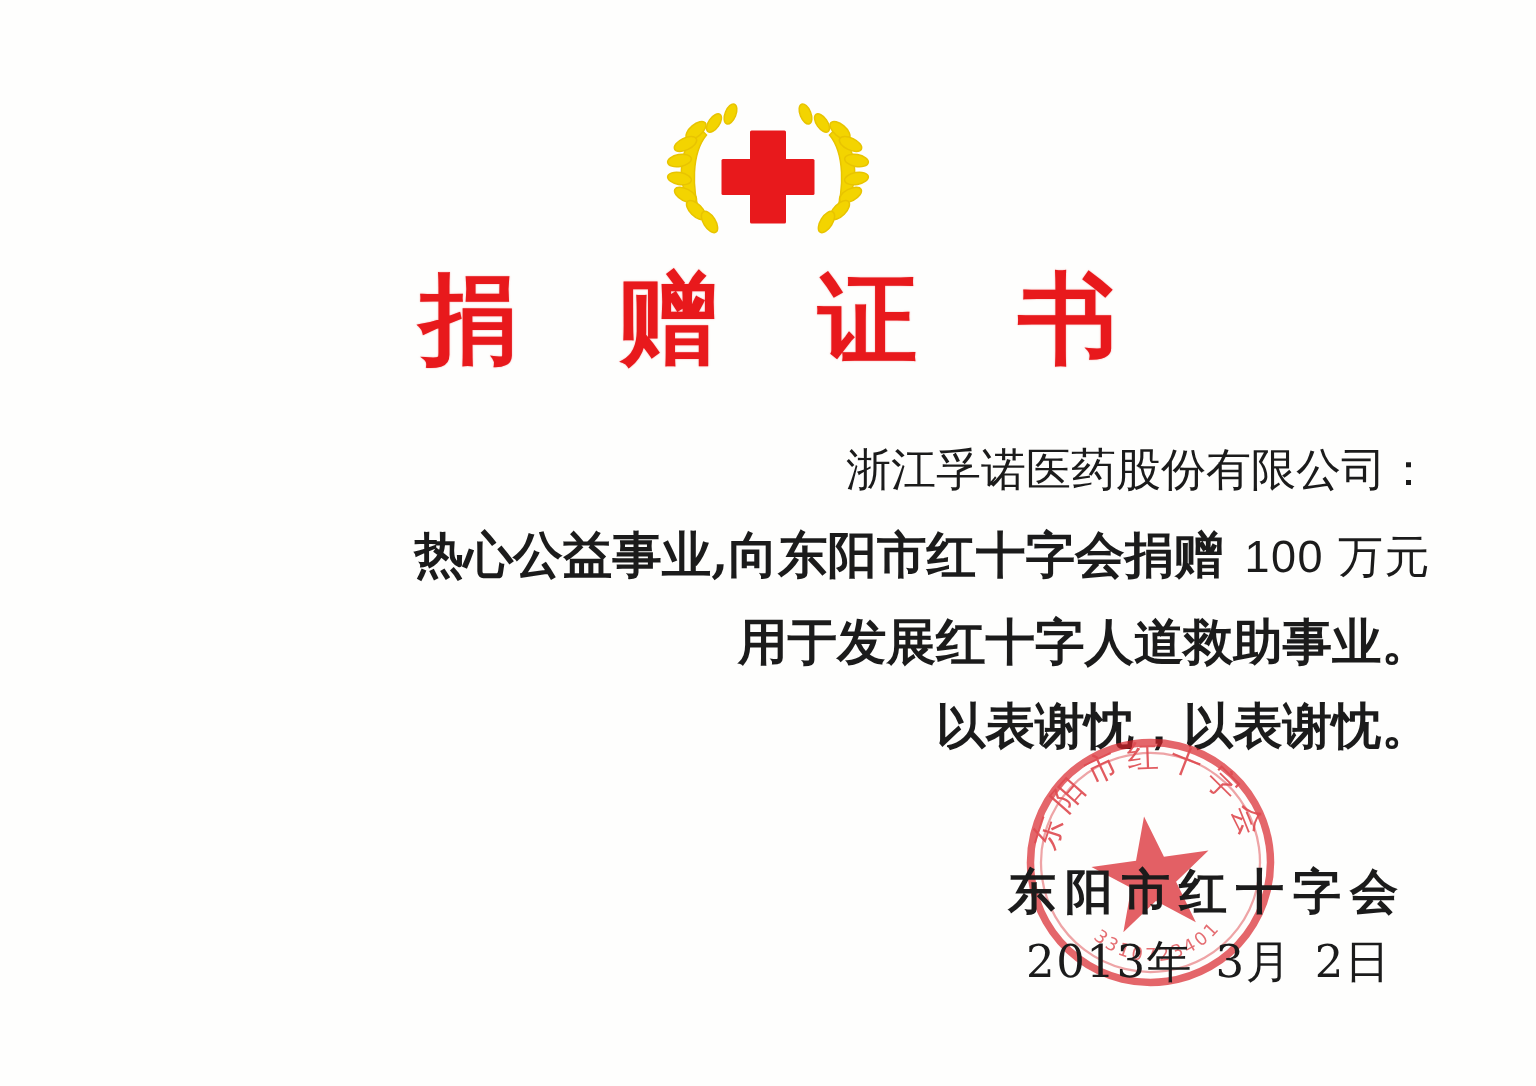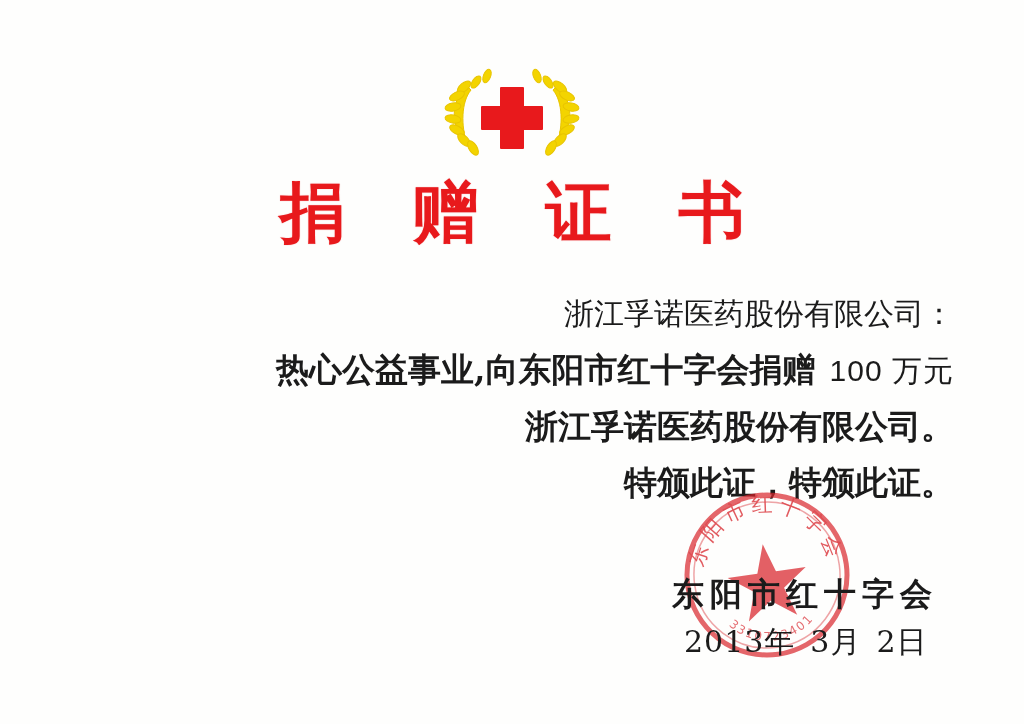--- a/index.html
+++ b/index.html
@@ -170,22 +170,22 @@
     </svg>
   </div>
 
   <div class="title">捐 赠 证 书</div>
 
   <div class="body-text">
     <div class="line recipient">浙江孚诺医药股份有限公司：</div>
     <div class="line para">
       <span>热心公益事业,向东阳市红十字会捐赠</span><span class="amount">100 万元</span>
     </div>
-    <div class="line cont">浙江孚诺医药股份有限公司。</div>
-    <div class="line closing">特颁此证，特颁此证。</div>
+    <div class="line cont">用于发展红十字人道救助事业。</div>
+    <div class="line closing">以表谢忱，以表谢忱。</div>
   </div>
 
   <div class="seal">
     <svg width="178" height="178" viewBox="0 0 178 178" xmlns="http://www.w3.org/2000/svg">
       <g transform="rotate(-8 89 89)">
         <circle cx="89" cy="89" r="80" fill="none" stroke="#d8232a" stroke-width="5" opacity="0.85"></circle>
         <circle cx="89" cy="89" r="73" fill="none" stroke="#d8232a" stroke-width="1.5" opacity="0.5"></circle>
 
         <path d="M89 58 L98.4 86.5 L128.4 86.5 L104.1 104.1 L113.4 132.6 L89 115 L64.6 132.6 L73.9 104.1 L49.6 86.5 L79.6 86.5 Z" fill="#d8232a" opacity="0.88"></path>
 

